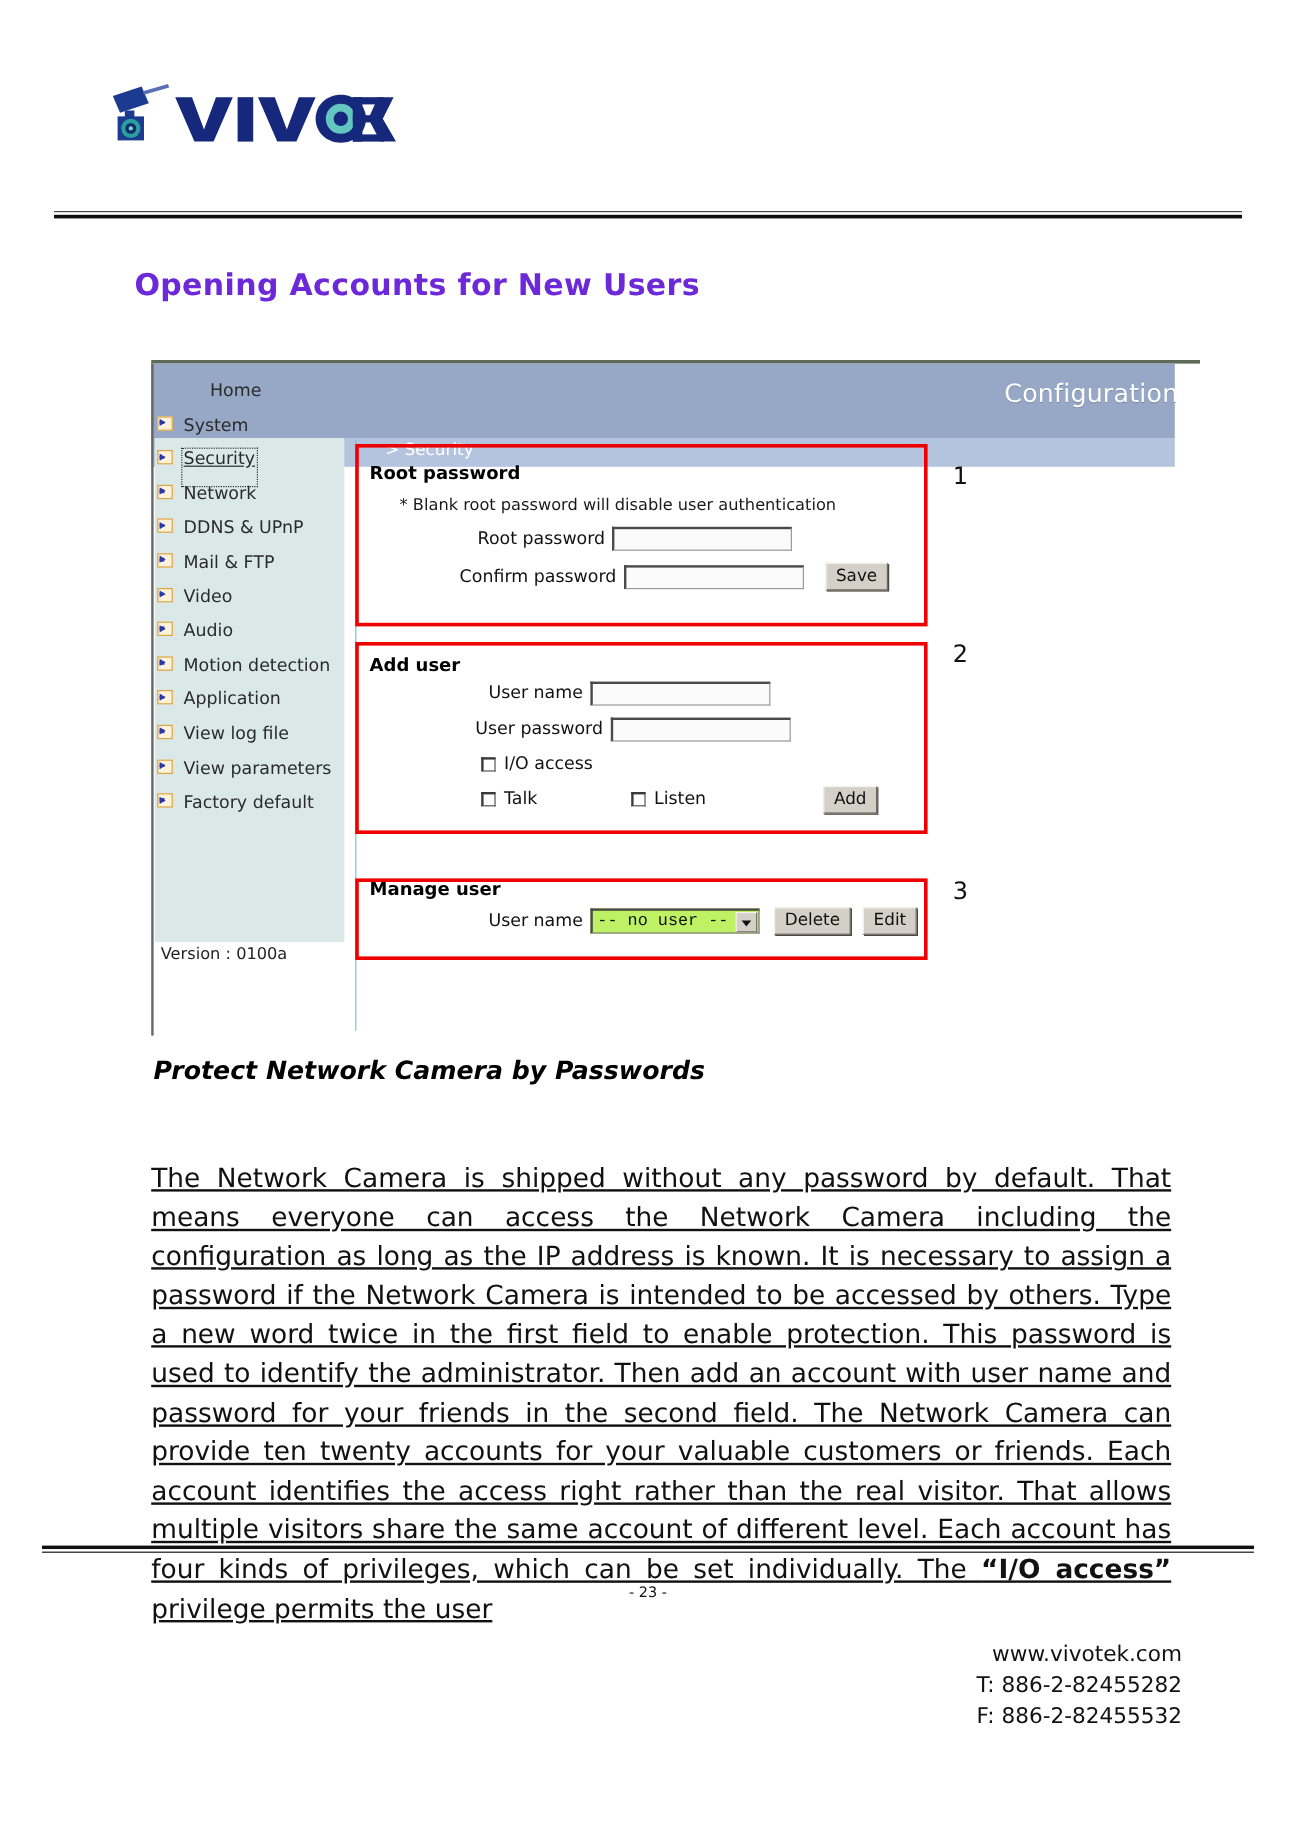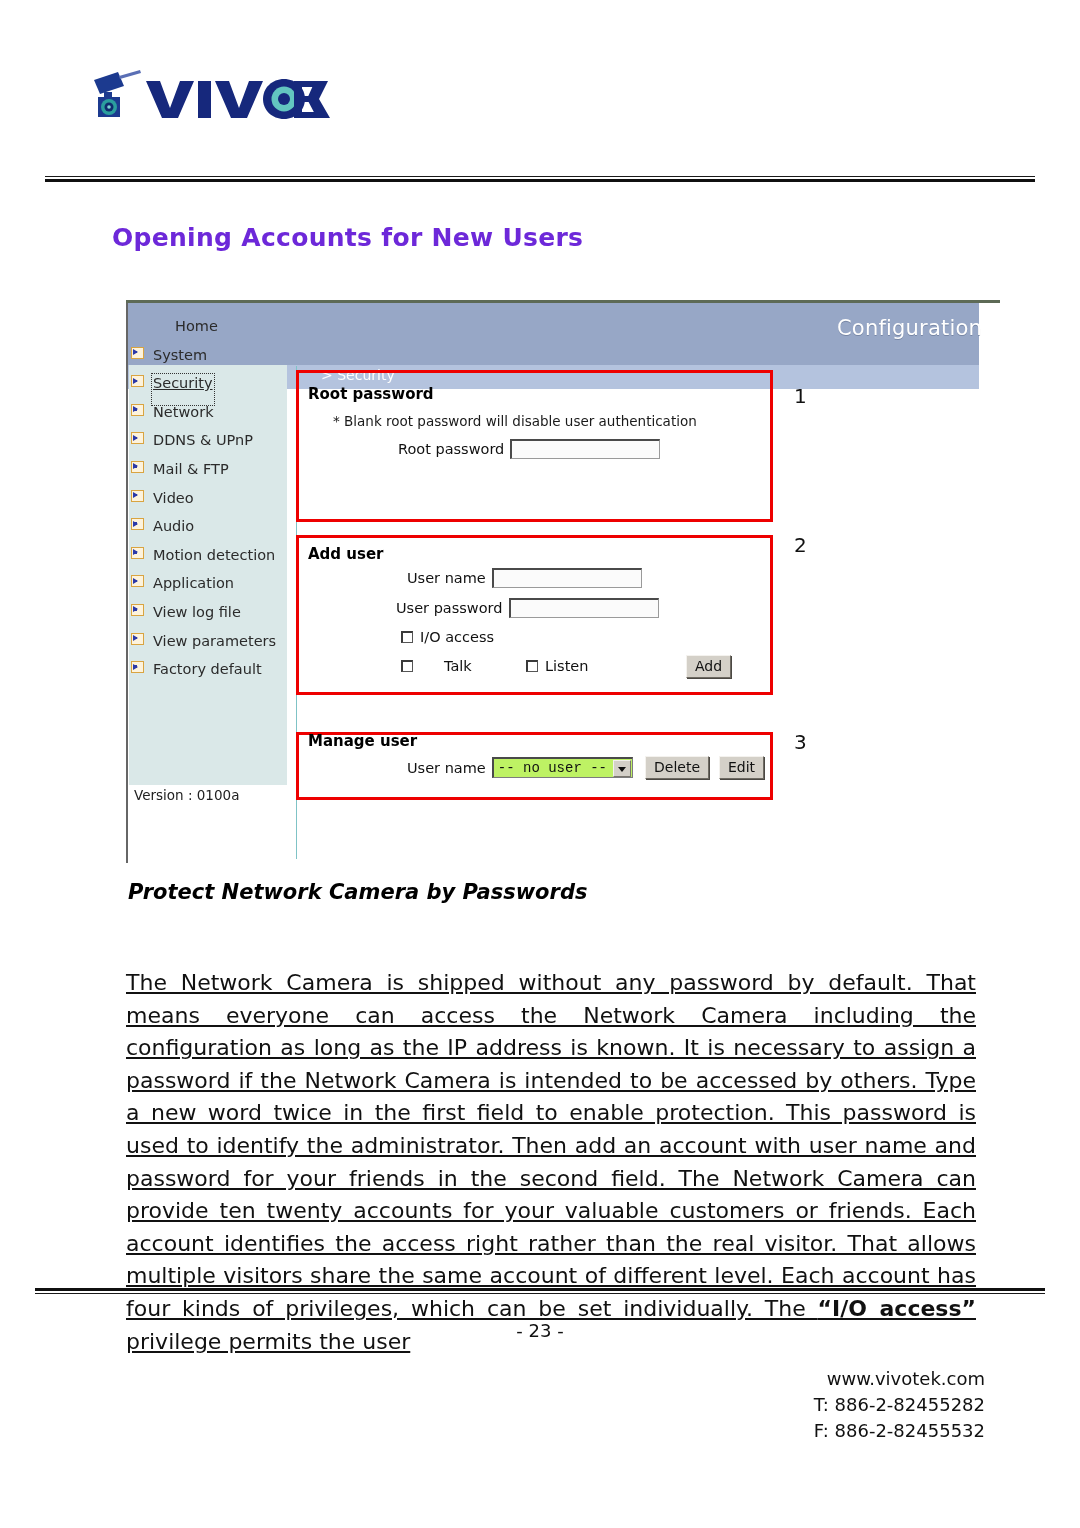--- a/index.html
+++ b/index.html
@@ -314,21 +314,21 @@
   }
   .rule-bottom .l-thick { height: 3px; background: #101010; }
   .rule-bottom .l-gap   { height: 2px; background: #ffffff; }
   .rule-bottom .l-thin  { height: 1px; background: #1a1a1a; }
 
   .pagenum {
     position: absolute;
     left: 0; top: 1320px;
     width: 1080px;
     text-align: center;
-    font-size: 18px;
+    font-size: 12px;
     color: #111;
   }
   .contact {
     position: absolute;
     right: 95px;
     top: 1366px;
     text-align: right;
     font-size: 18px;
     line-height: 26px;
     color: #111;
@@ -480,37 +480,42 @@
 
   <div class="content-divider"></div>
 
   <div class="panel" style="left:170px; top:70px; width:477px; height:152px;"></div>
   <div class="panel-title" style="left:182px; top:85px;">Root password</div>
   <div class="hint" style="left:207px; top:113px;">* Blank root password will disable user authentication</div>
   <div class="frow" style="left:272px; top:139px;">
     <span class="flabel">Root password</span>
     <input class="tinput" type="password" value="" style="">
   </div>
+  <div class="frow" style="left:257px; top:169px;">
+    <span class="flabel">Confirm password</span>
+    <input class="tinput" type="password" value="" style="">
+    <span class="btn" style="margin-left:18px;">Save</span>
+  </div>
   <div class="stepnum" style="left:668px; top:84px;">1</div>
 
   <div class="panel" style="left:170px; top:235px; width:477px; height:160px;"></div>
   <div class="panel-title" style="left:182px; top:245px;">Add user</div>
   <div class="frow" style="left:281px; top:268px;">
     <span class="flabel">User name</span>
     <input class="tinput" type="text" value="" style="">
   </div>
   <div class="frow" style="left:270px; top:298px;">
     <span class="flabel">User password</span>
     <input class="tinput" type="password" value="" style="">
   </div>
   <div class="frow" style="left:275px; top:329px;">
     <span class="cbox"></span>
     <span class="cbox-label">I/O access</span>
   </div>
-  <div class="frow" style="left:275px; top:358px;gap:24px;">
+  <div class="frow" style="left:275px; top:358px;">
     <span class="cbox"></span>
     <span class="cbox-label">Talk</span>
   </div>
   <div class="frow" style="left:400px; top:358px;">
     <span class="cbox"></span>
     <span class="cbox-label">Listen</span>
   </div>
   <span class="btn" style="position:absolute; left:560px; top:355px;">Add</span>
   <div class="stepnum" style="left:668px; top:233px;">2</div>
 

